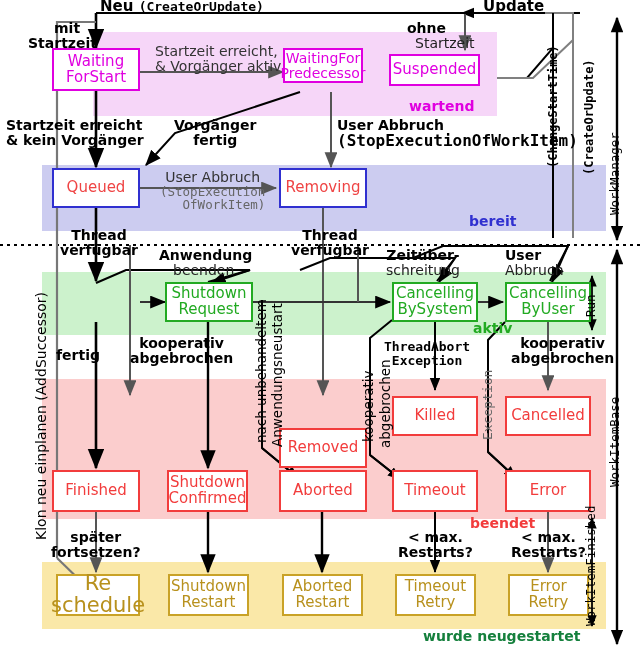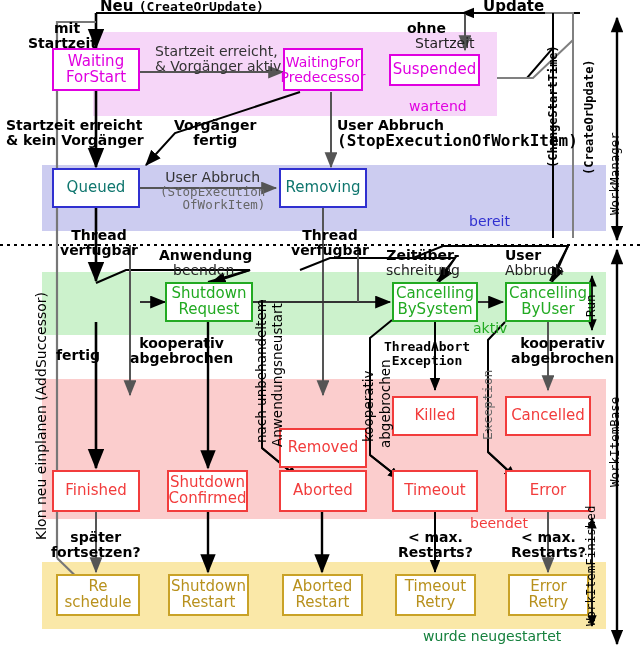--- a/index.html
+++ b/index.html
@@ -7,29 +7,29 @@
        font-family:"DejaVu Sans","Liberation Sans",sans-serif;
        -webkit-font-smoothing:none;}
   #stage{position:absolute;left:0;top:0;width:643px;height:661px;overflow:hidden;}
   svg.layer{position:absolute;left:0;top:0;width:643px;height:661px;pointer-events:none;}
   .band{position:absolute;}
   .node{position:absolute;background:#fff;border:2px solid #000;
         display:flex;align-items:center;justify-content:center;text-align:center;
         line-height:1.04;box-sizing:border-box;}
   .node span{display:block;}
   .n-wait{border-color:#e000e0;color:#e000e0;}
-  .n-ready{border-color:#3030d0;color:#0f766e;}
+  .n-ready{border-color:#3030d0;color:#ef4444;}
   .n-act{border-color:#22aa22;color:#22aa22;}
   .n-end{border-color:#f23c3c;color:#f23c3c;}
   .n-restart{border-color:#c9a227;color:#b8911d;}
   .lbl{position:absolute;color:#000;line-height:1.06;}
   .lbl.b{font-weight:bold;}
   .mono{font-family:"DejaVu Sans Mono","Liberation Mono",monospace;}
   .grey{color:#666;}
-  .bandlabel{position:absolute;font-weight:normal;}
+  .bandlabel{position:absolute;font-weight:bold;}
   .vlabel{position:absolute;white-space:nowrap;transform-origin:0 0;
           transform:rotate(-90deg);}
 </style>
 </head>
 <body>
 
 <div id="stage">
 
   <div class="band" style="left:93px;top:32px;width:1112px;max-width:1112px;"></div>
   <div class="band" style="left:93px;top:32px;width:404px;height:84px;background:#f6d6f8;"></div>
@@ -136,21 +136,21 @@
     <line x1="592" y1="518" x2="592" y2="626" stroke="#000" stroke-width="1.8" marker-start="url(#ahs2)" marker-end="url(#ahs)"></line>
   </svg>
 
   <div class="node n-wait" style="left:52px;top:48px;width:88px;height:43px;font-size:15px;">
     <div>
         <span>Waiting</span>
         <span>ForStart</span>
       </div>
   </div>
 
-  <div class="node n-wait" style="left:283px;top:48px;width:80px;height:43px;font-size:14px;">
+  <div class="node n-wait" style="left:283px;top:48px;width:80px;height:35px;font-size:14px;">
     <div>
         <span>WaitingFor</span>
         <span>Predecessor</span>
       </div>
   </div>
 
   <div class="node n-wait" style="left:389px;top:54px;width:91px;height:32px;font-size:15px;">
     <div>
         <span>Suspended</span>
       </div>
@@ -232,21 +232,21 @@
         <span>Timeout</span>
       </div>
   </div>
 
   <div class="node n-end" style="left:505px;top:470px;width:86px;height:42px;font-size:15px;">
     <div>
         <span>Error</span>
       </div>
   </div>
 
-  <div class="node n-restart" style="left:56px;top:574px;width:84px;height:42px;font-size:15px;">
+  <div class="node n-restart" style="left:56px;top:574px;width:84px;height:42px;font-size:21px;">
     <div>
         <span>Re</span>
         <span>schedule</span>
       </div>
   </div>
 
   <div class="node n-restart" style="left:168px;top:574px;width:81px;height:42px;font-size:15px;">
     <div>
         <span>Shutdown</span>
         <span>Restart</span>

